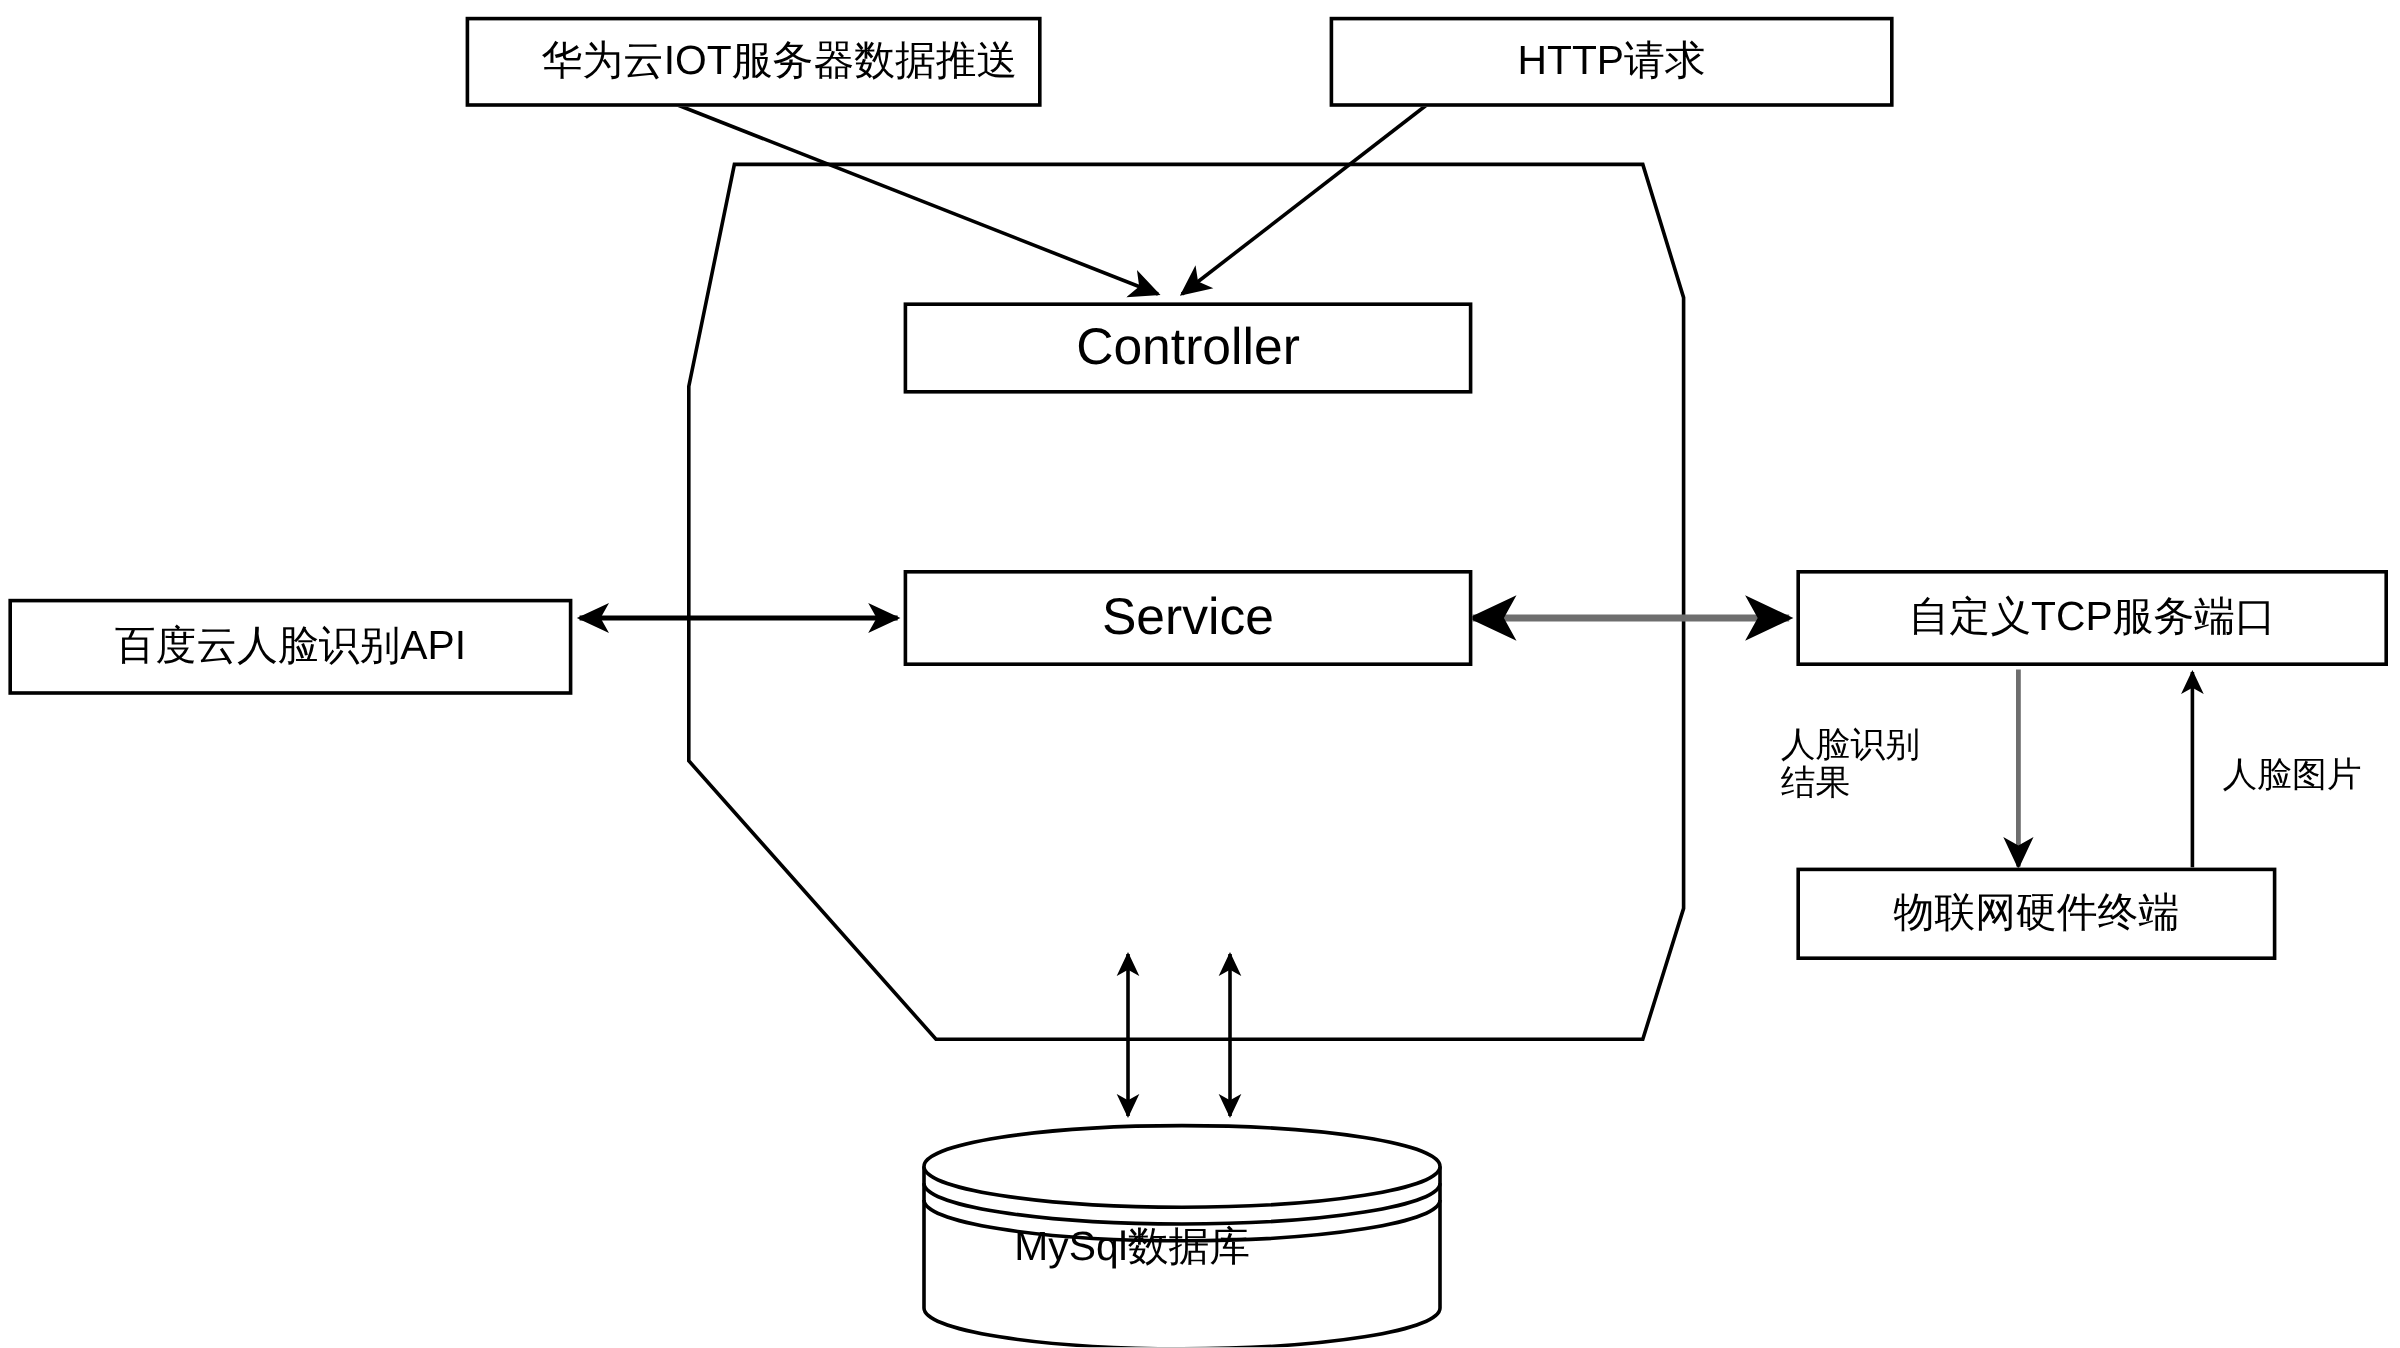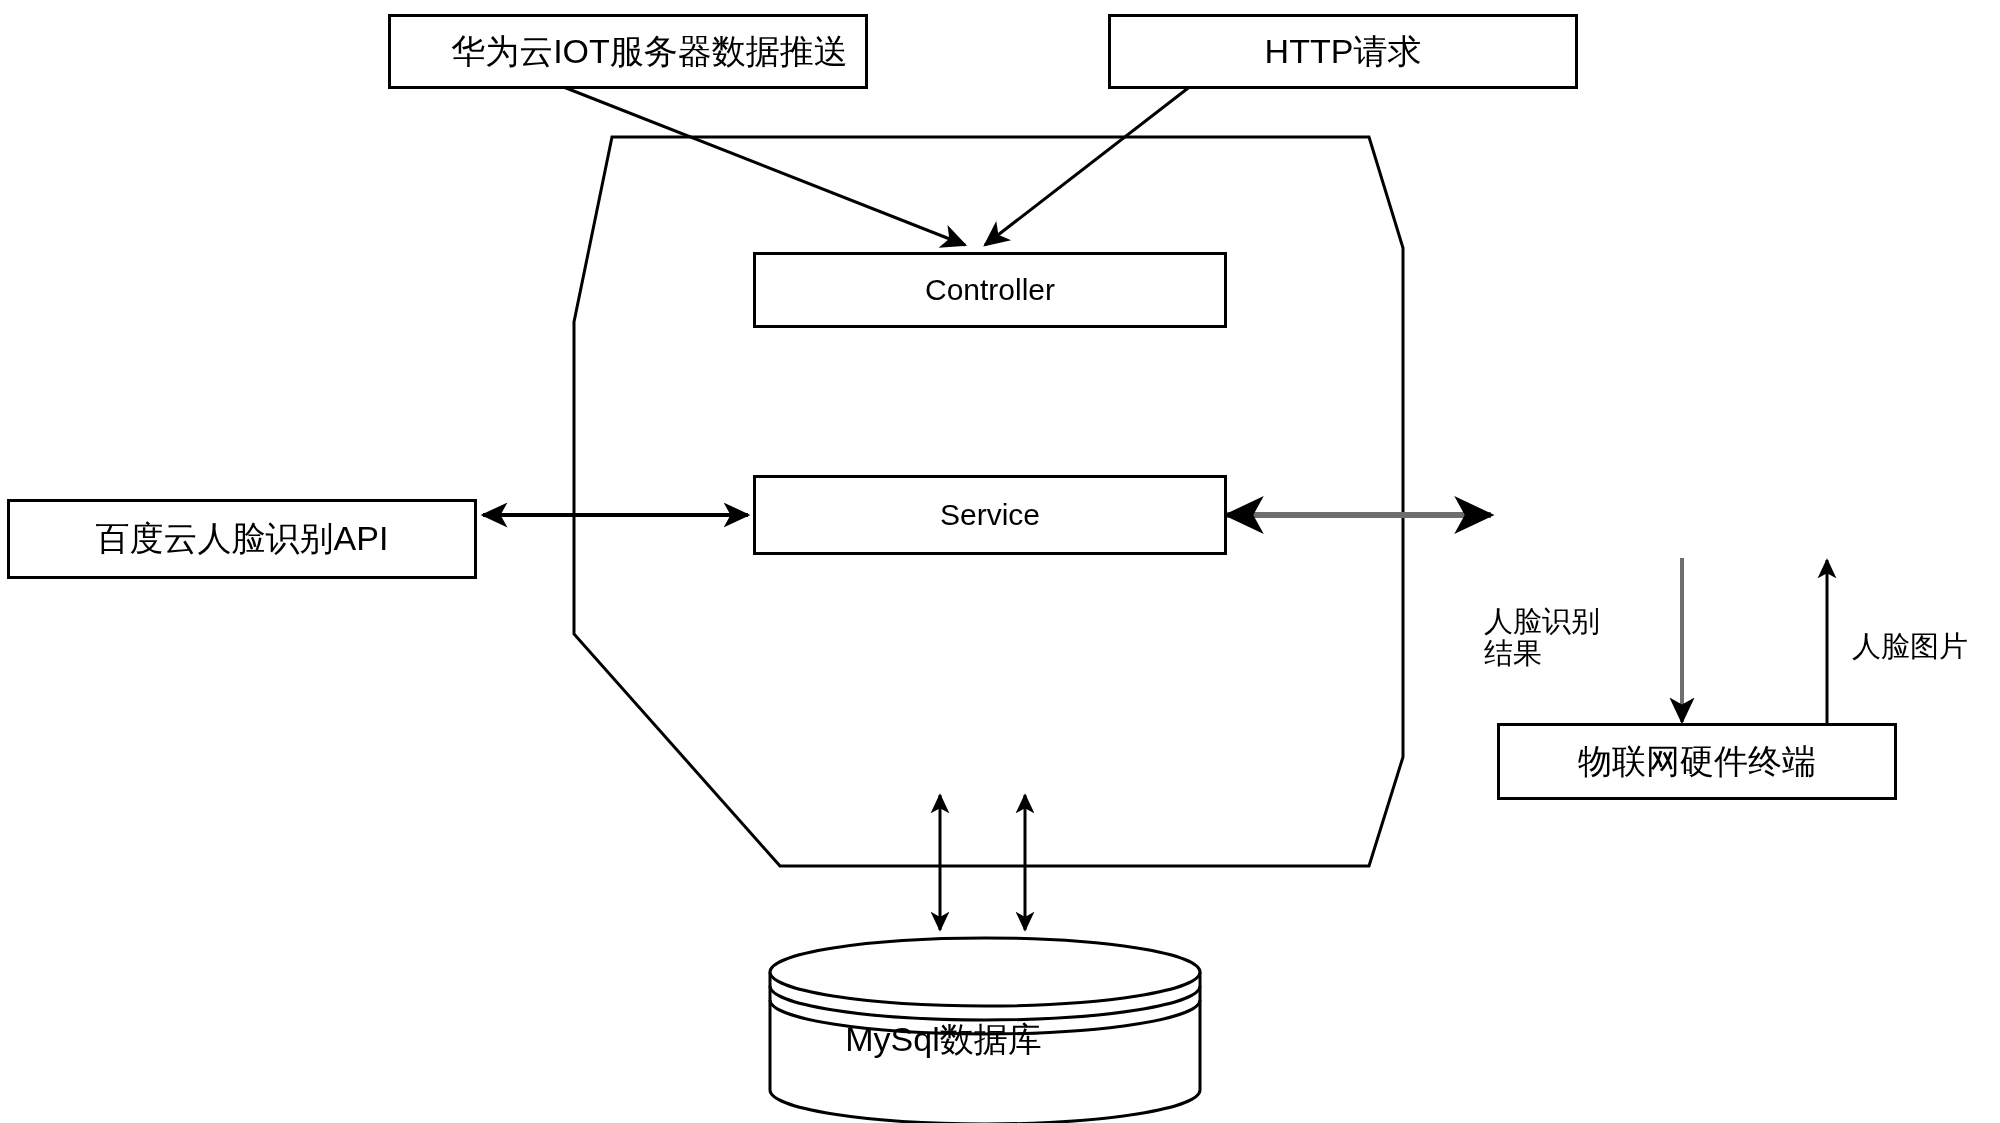--- a/index.html
+++ b/index.html
@@ -34,21 +34,21 @@
     justify-content: center;
     color: #000000;
   }
   .node-label {
     font-size: 34px;
     line-height: 1.15;
     white-space: nowrap;
     color: #000000;
   }
   .node-label.latin {
-    font-size: 30px;
+    font-size: 43px;
   }
   .edge-label {
     position: absolute;
     font-size: 29px;
     line-height: 1.12;
     color: #000000;
     text-align: left;
     white-space: pre-line;
   }
 </style>
@@ -107,20 +107,23 @@
 
   <div class="node-box" style="left:753px; top:475px; width:474px; height:80px;">
     <span class="node-label latin">Service</span>
   </div>
 
 
   <div class="node-box" style="left:7px; top:475px; width:470px; height:80px;margin-top:24px;">
     <span class="node-label">百度云人脸识别API</span>
   </div>
 
+  <div class="node-box" style="left:1497px; top:475px; width:493px; height:80px;">
+    <span class="node-label">自定义TCP服务端口</span>
+  </div>
 
   <div class="node-box" style="left:1497px; top:723px; width:400px; height:77px;">
     <span class="node-label">物联网硬件终端</span>
   </div>
 
   <div style="position:absolute; left:770px; top:1020px; width:347px; text-align:center;">
     <span class="node-label">MySql数据库</span>
   </div>
 
   <div class="edge-label" style="left:1484px; top:605px; width:190px;">人脸识别

